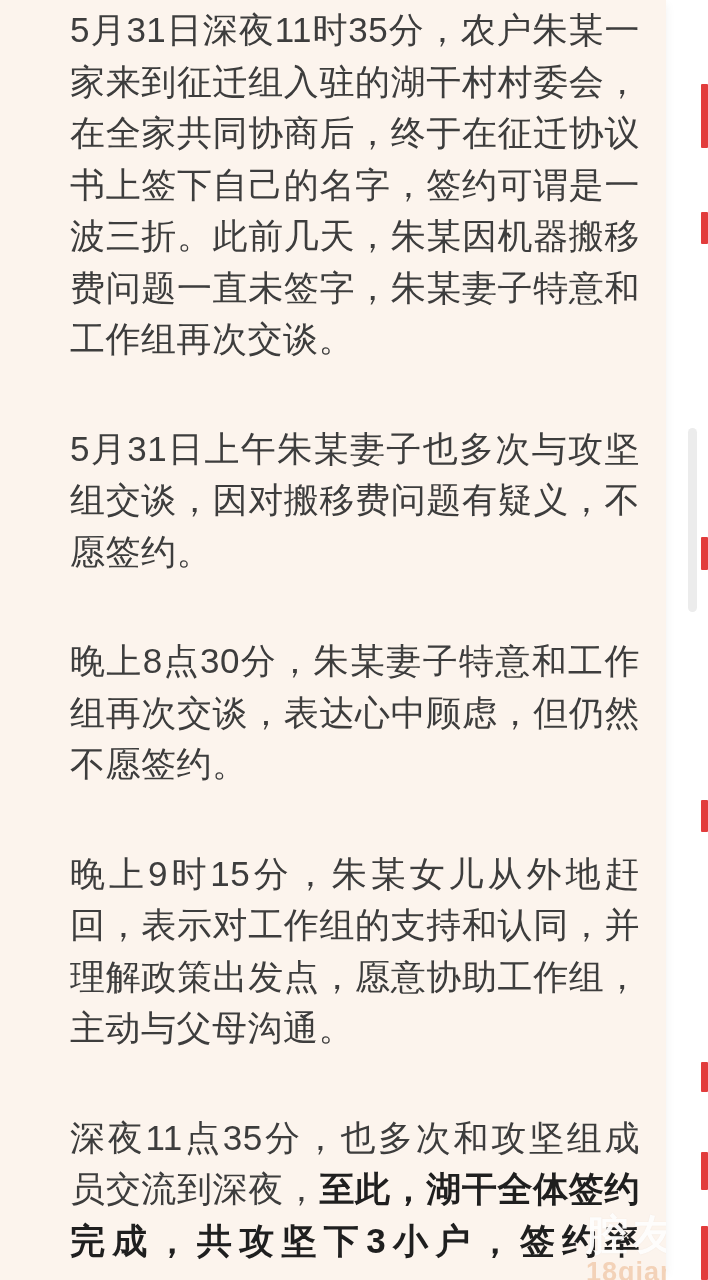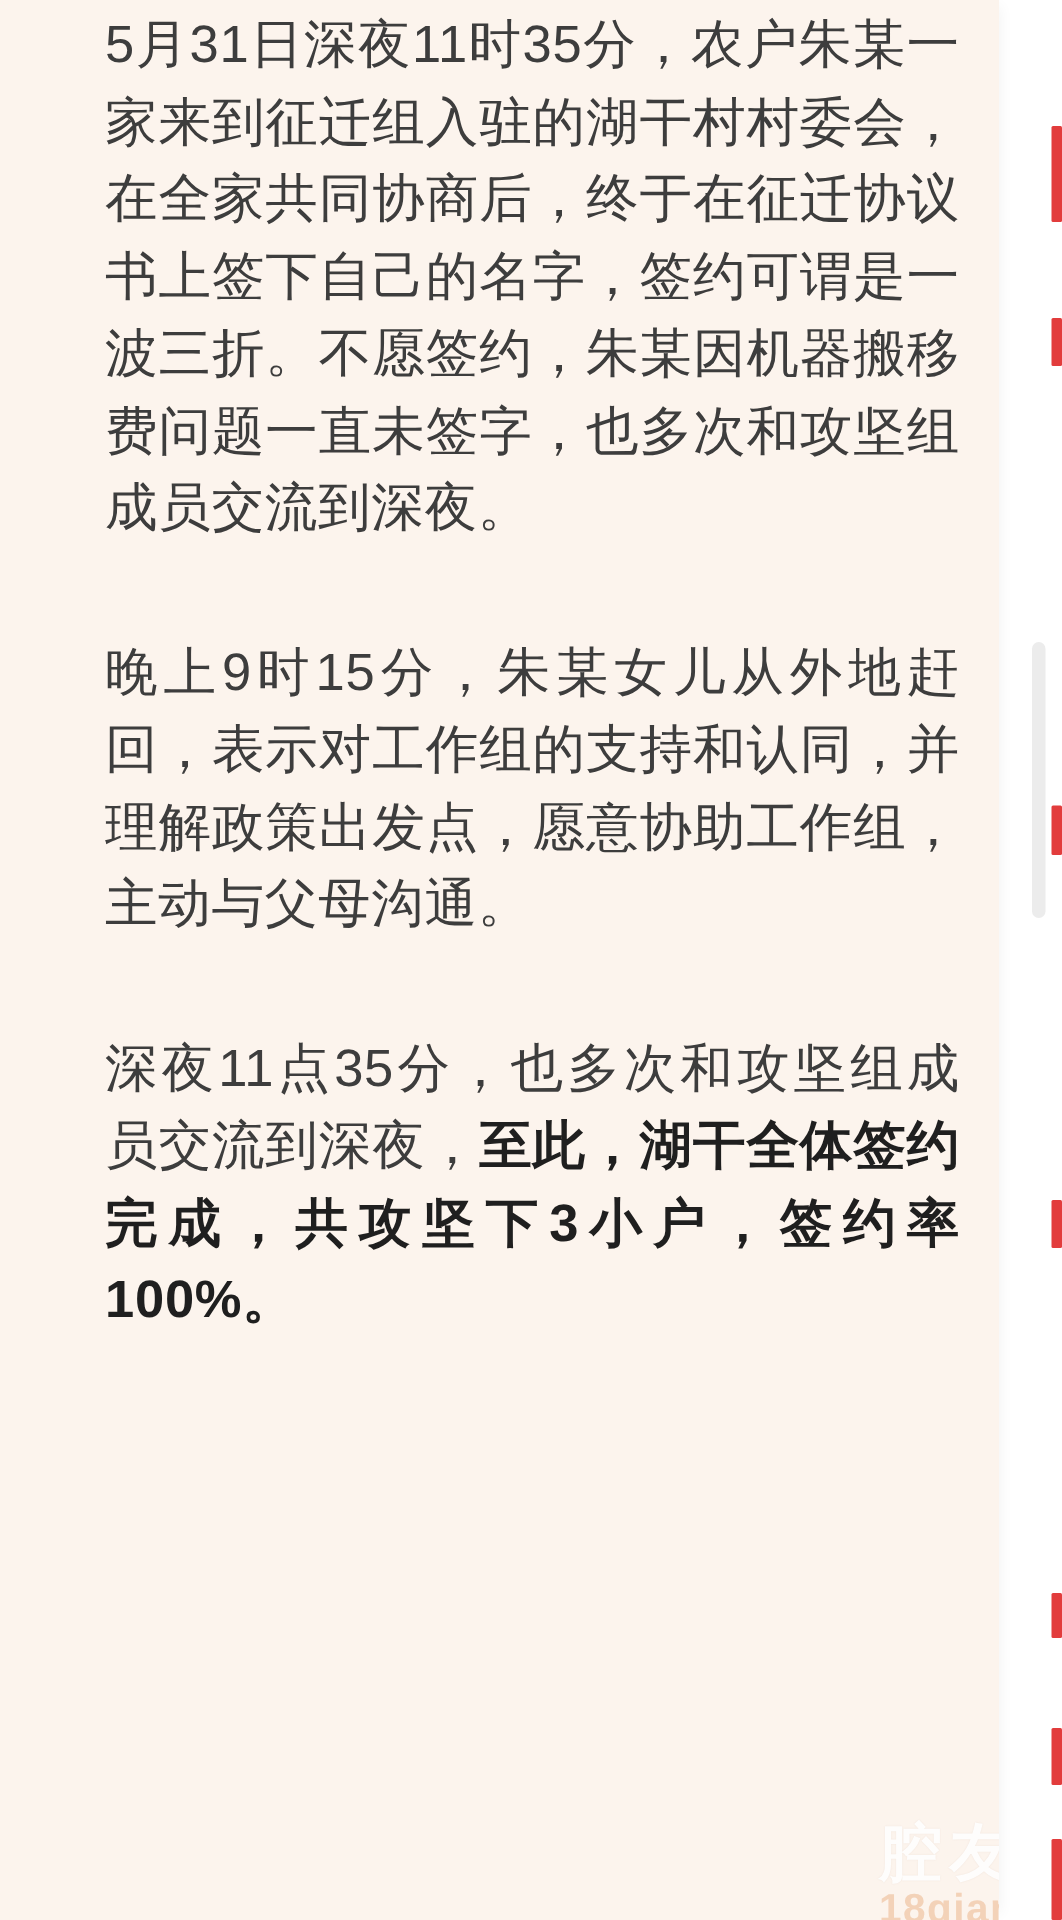--- a/index.html
+++ b/index.html
@@ -68,23 +68,25 @@
     border-radius:1px;
   }
 </style>
 </head>
 <body>
 
 <div class="page">
 
   <div class="content">
 
-    <p class="para"><span>5月31日深夜11时35分，农户朱某一家来到征迁组入驻的湖干村村委会，在全家共同协商后，终于在征迁协议书上签下自己的名字，签约可谓是一波三折。不愿签约，朱某因机器搬移费问题一直未签字，也多次和攻坚组成员交流到深夜。</span><strong class="bold"></strong></p>
+    <p class="para"><span>5月31日深夜11时35分，农户朱某一家来到征迁组入驻的湖干村村委会，在全家共同协商后，终于在征迁协议书上签下自己的名字，签约可谓是一波三折。此前几天，朱某因机器搬移费问题一直未签字，朱某妻子特意和工作组再次交谈。</span><strong class="bold"></strong></p>
 
+    <p class="para"><span>5月31日上午朱某妻子也多次与攻坚组交谈，因对搬移费问题有疑义，不愿签约。</span><strong class="bold"></strong></p>
 
+    <p class="para"><span>晚上8点30分，朱某妻子特意和工作组再次交谈，表达心中顾虑，但仍然不愿签约。</span><strong class="bold"></strong></p>
 
     <p class="para"><span>晚上9时15分，朱某女儿从外地赶回，表示对工作组的支持和认同，并理解政策出发点，愿意协助工作组，主动与父母沟通。</span><strong class="bold"></strong></p>
 
     <p class="para"><span>深夜11点35分，也多次和攻坚组成员交流到深夜，</span><strong class="bold">至此，湖干全体签约完成，共攻坚下3小户，签约率100%。</strong></p>
 
     <div class="watermark">
       <div class="wm-line1">腔友圈</div>
       <div class="wm-line2">18qiang.co</div>
     </div>
 

